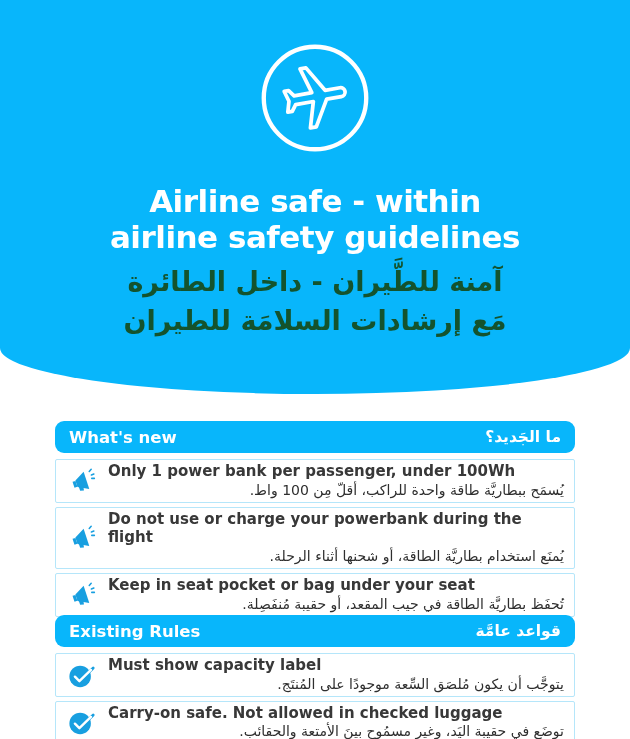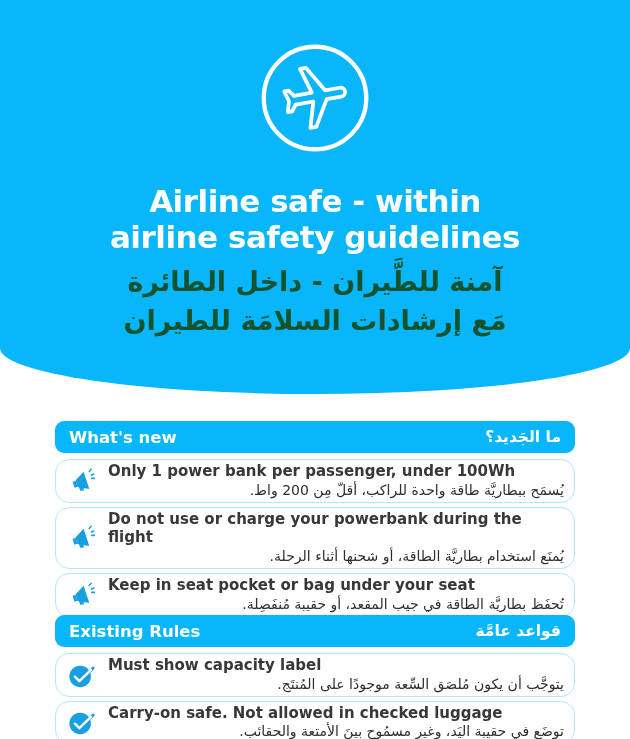--- a/index.html
+++ b/index.html
@@ -26,21 +26,21 @@
   
   .section{position:absolute;left:55px;width:520px;}
   .section-whats-new{top:421px;}
   .section-existing{top:615px;}
   .sec-header{height:32px;background:var(--primary);border-radius:9px;
     display:flex;justify-content:space-between;align-items:center;
     padding:0 14px;margin-bottom:6px;gap:24px;}
   .sec-header .hdr-en{color:#fff;font-size:16.5px;font-weight:700;}
   .sec-header .hdr-ar{color:#fff;font-size:15.5px;font-weight:700;direction:rtl;}
   .row{display:flex;align-items:center;border:1.5px solid var(--row_border);
-    border-radius:14px;margin-bottom:4px;min-height:41px;background:#fff;padding:2px 0;}
+    border-radius:2px;margin-bottom:4px;min-height:41px;background:#fff;padding:2px 0;}
   .section-existing .row{min-height:38px;}
   .row-icon{width:52px;flex:0 0 52px;display:flex;justify-content:center;align-items:center;}
   .row-text{flex:1;padding-right:10px;}
   .row-en{font-size:15px;font-weight:600;color:var(--text_dark);line-height:1.25;text-align:left;}
   .row-ar{font-size:14px;font-weight:500;color:#2e2e2e;line-height:1.35;text-align:right;direction:rtl;}
 
   
   .ic-fill{fill:var(--icon_blue);}
   .ic-stroke{stroke:var(--icon_blue);fill:none;stroke-linecap:round;stroke-linejoin:round;}
   .ic-white-stroke{stroke:#ffffff;fill:none;stroke-linecap:round;stroke-linejoin:round;}
@@ -85,21 +85,21 @@
           </g>
           <g class="ic-stroke" stroke-width="1.6">
             <line x1="21" y1="4.6" x2="23" y2="2.4"></line>
             <line x1="23.2" y1="8.2" x2="25.8" y2="7.2"></line>
             <line x1="23.6" y1="11.8" x2="26.3" y2="11.8"></line>
           </g>
         </svg>
       </span>
       <span class="row-text">
         <div class="row-en">Only 1 power bank per passenger, under 100Wh</div>
-        <div class="row-ar">يُسمَح ببطاريَّة طاقة واحدة للراكب، أقلّ مِن 200 واط.</div>
+        <div class="row-ar">يُسمَح ببطاريَّة طاقة واحدة للراكب، أقلّ مِن 100 واط.</div>
       </span>
     </div>
 
     <div class="row">
       <span class="row-icon">
         <svg width="27" height="27" viewBox="0 0 28 28" aria-hidden="true">
           <g transform="rotate(-18 13 15)">
             <path class="ic-fill" d="M4 12.5h3.2v6.5H4z"></path>
             <path class="ic-fill" d="M7.2 12.2 18.2 6v19L7.2 19.2z"></path>
             <path class="ic-fill" d="M8.6 19.2l4.6 1.3-.7 4.2-3.8-1.1z"></path>

